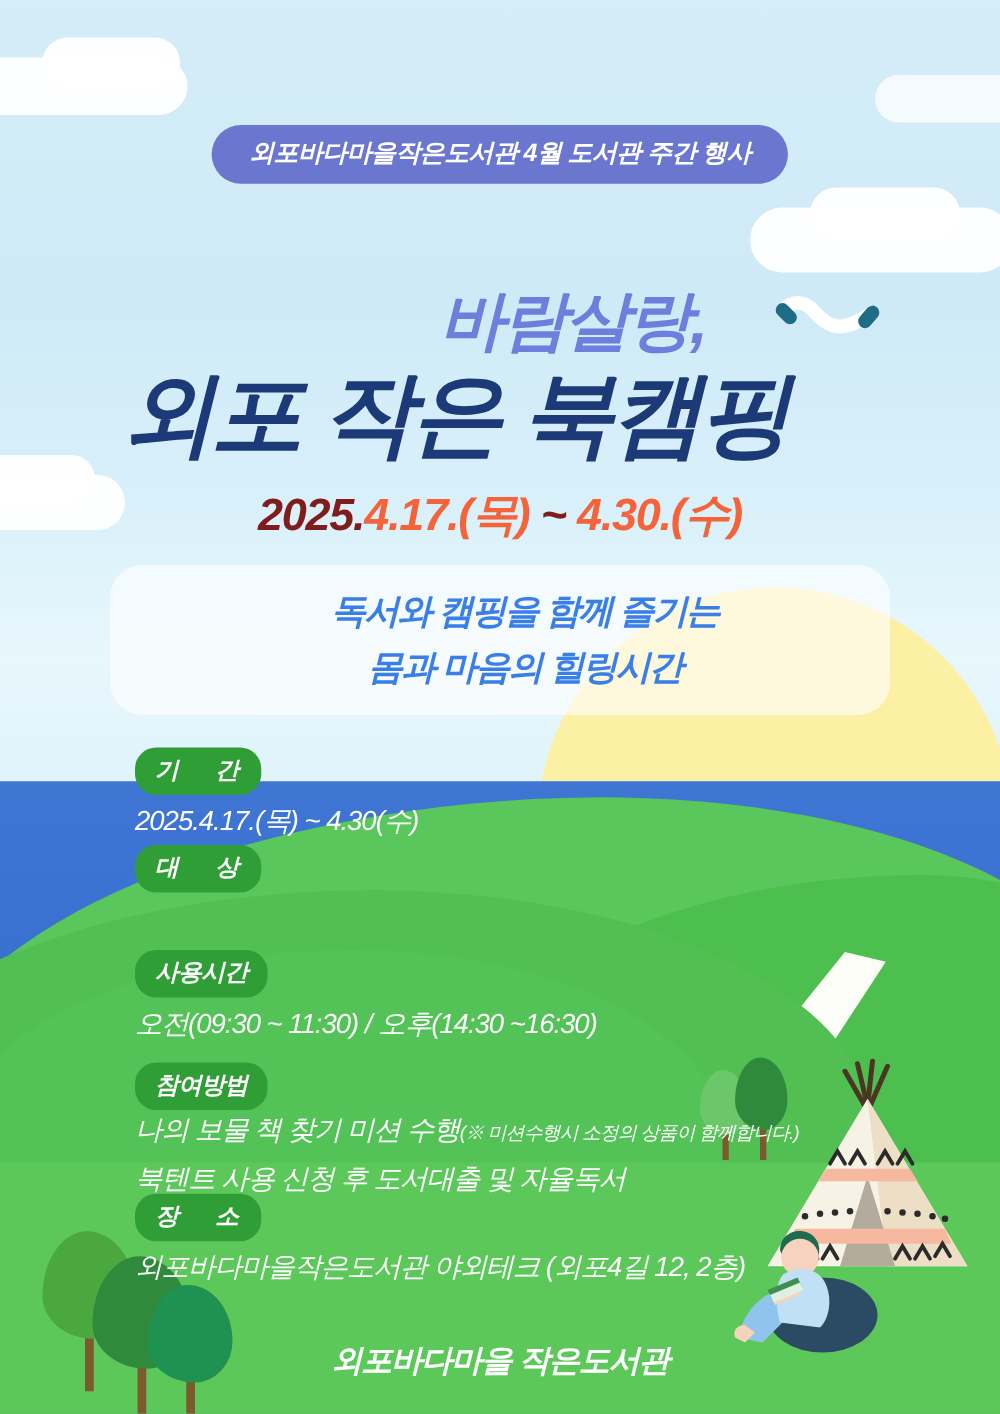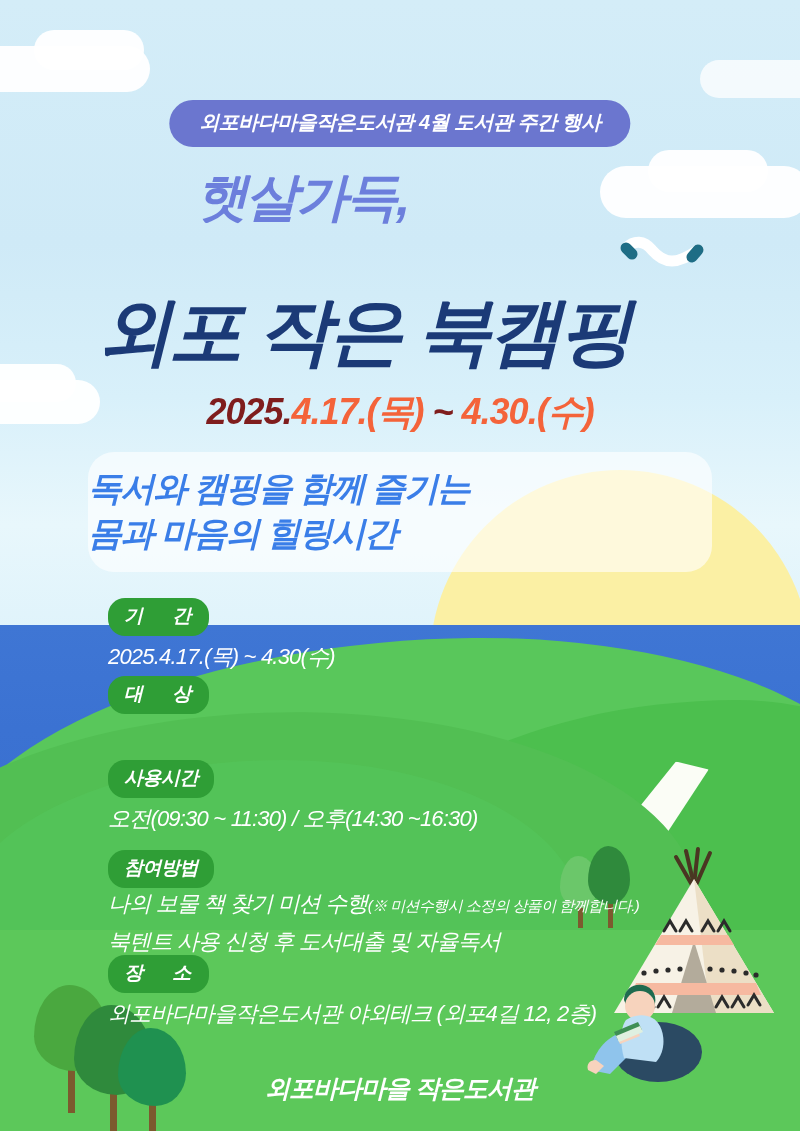--- a/index.html
+++ b/index.html
@@ -104,22 +104,22 @@
   }
   .d-green { color:#7f1d1d;text-align:right; }
   .d-orange { color:#f4633a; }
 
   
   .sub-panel {
     position:absolute; left:88px; top:452px; width:624px; height:120px;
     background:rgba(255,255,255,.62); border-radius:26px;
   }
   .sub-text {
-    position:absolute; left:88px; top:466px; width:664px; 
-    color:#3a7ee8; font-weight:bold; font-size:34px; line-height:45px;
+    position:absolute; left:88px; top:466px; width:664px; text-align:center;
+    color:#3a7ee8; font-weight:bold; font-size:28px; line-height:45px;
     letter-spacing:-1.5px; white-space:nowrap;
   }
 
   
   .gull { position:absolute; left:618px; top:230px; width:90px; height:50px; }
 
   
   .rows { position:absolute; left:0; top:0; width:800px; height:1014px; }
   .row { position:absolute; left:108px; }
   .pill {
@@ -183,21 +183,21 @@
   <div class="hill-base"></div>
 
   <svg class="gull" viewBox="0 0 90 50">
     <path d="M8,18 C16,10 26,10 34,20 C40,27 46,31 54,31 C62,31 70,27 80,20" fill="none" stroke="#ffffff" stroke-width="11" stroke-linecap="round" stroke-linejoin="round"></path>
     <path d="M8,18 L14,24" stroke="#1e6d85" stroke-width="11" stroke-linecap="round"></path>
     <path d="M80,20 L74,27" stroke="#1e6d85" stroke-width="11" stroke-linecap="round"></path>
   </svg>
 
   <div class="badge">외포바다마을작은도서관 4월 도서관 주간 행사</div>
 
-  <div class="t-line1">햇살가득,</div>
+  <div class="t-line2">바람살랑,</div>
   <div class="t-main">외포 작은 북캠핑</div>
 
   <div class="t-date">
     <span class="d-green">2025.</span><span class="d-orange">4.17.(목)</span>
     <span class="d-green">~</span>
     <span class="d-orange">4.30.(수)</span>
   </div>
 
   <div class="sub-panel"></div>
   <div class="sub-text">

